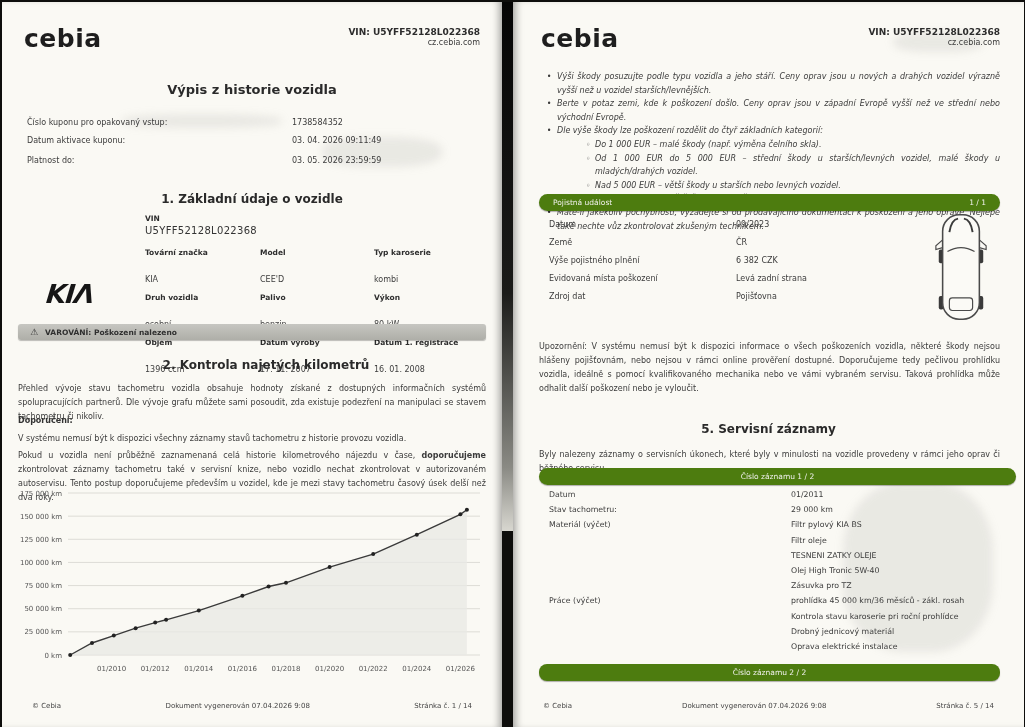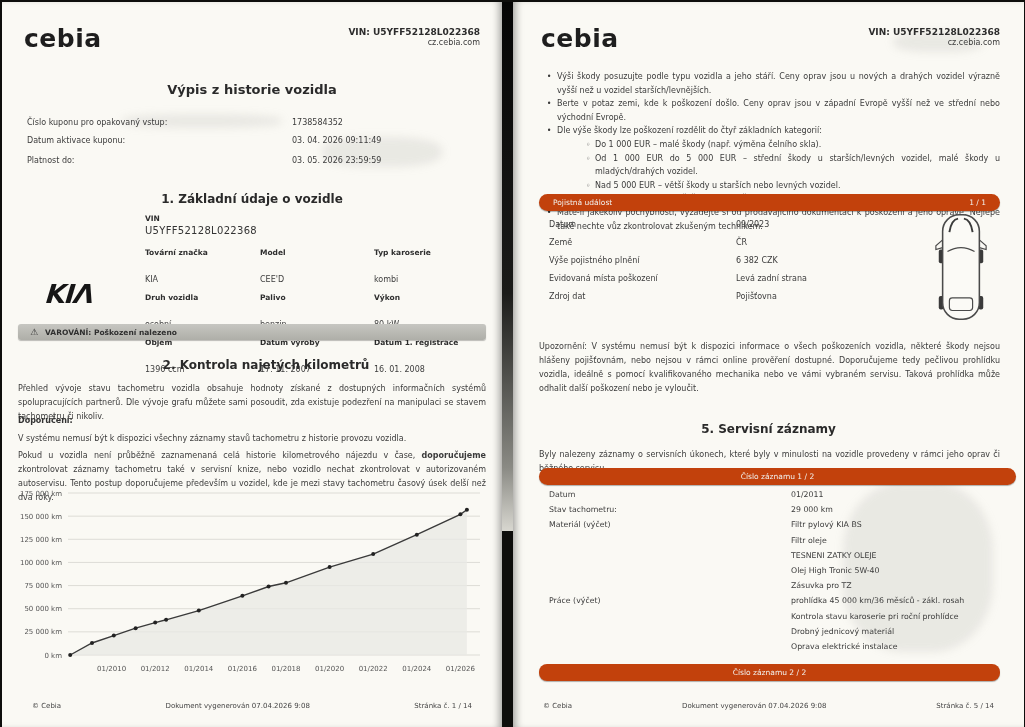--- a/index.html
+++ b/index.html
@@ -31,28 +31,28 @@
   .vin-val{font-size:10px;letter-spacing:.3px;color:#333;margin-top:2px;}
   .vgrid{display:grid;grid-template-columns:115px 114px 1fr;row-gap:9px;margin-top:12px;}
   .cell .cl{font-size:7.5px;font-weight:700;color:#2e2e2e;}
   .cell .cv{font-size:8px;color:#3d3d3d;margin-top:18px;}
   
   .warnbar{display:flex;align-items:center;gap:7px;height:16px;border-radius:3px;
     background:linear-gradient(180deg,#c6c6c1,#aeaea8);padding:0 12px;font-size:7.5px;
     font-weight:700;color:#2f2f2f;box-shadow:0 1px 1px rgba(0,0,0,.25);}
   .warn-ic{font-size:9px;line-height:1;color:#2f2f2f;}
   
-  .bar{display:flex;align-items:center;height:17px;border-radius:9px;background:#c2410c;
+  .bar{display:flex;align-items:center;height:17px;border-radius:9px;background:#4d7c0f;
     color:#f2f2ef;font-size:7.5px;padding:0 14px;box-shadow:0 1px 1px rgba(0,0,0,.3);}
   .bar .grow{flex:1;}
   .bar.center{justify-content:center;}
   
   .bl{display:flex;font-size:8px;line-height:1.7;text-align:justify;}
   .bl .dot{flex:0 0 16px;text-align:center;}
-  .bl .txt{flex:1;}
+  .bl .txt{flex:1;font-style:italic;}
   .subs{margin-left:40px;}
   .subs .bl .dot{flex:0 0 14px;}
   
   .irow{display:flex;font-size:8px;line-height:18px;}
   .irow .lbl{flex:0 0 187px;}
   .rrow{display:flex;font-size:7.8px;line-height:15.2px;}
   .rrow .lbl{flex:0 0 242px;}
   
   .footer{position:absolute;left:0;right:0;bottom:17px;display:flex;font-size:7px;color:#454545;padding:0 30px;box-sizing:border-box;}
   .footer .c{flex:1;text-align:center;}

